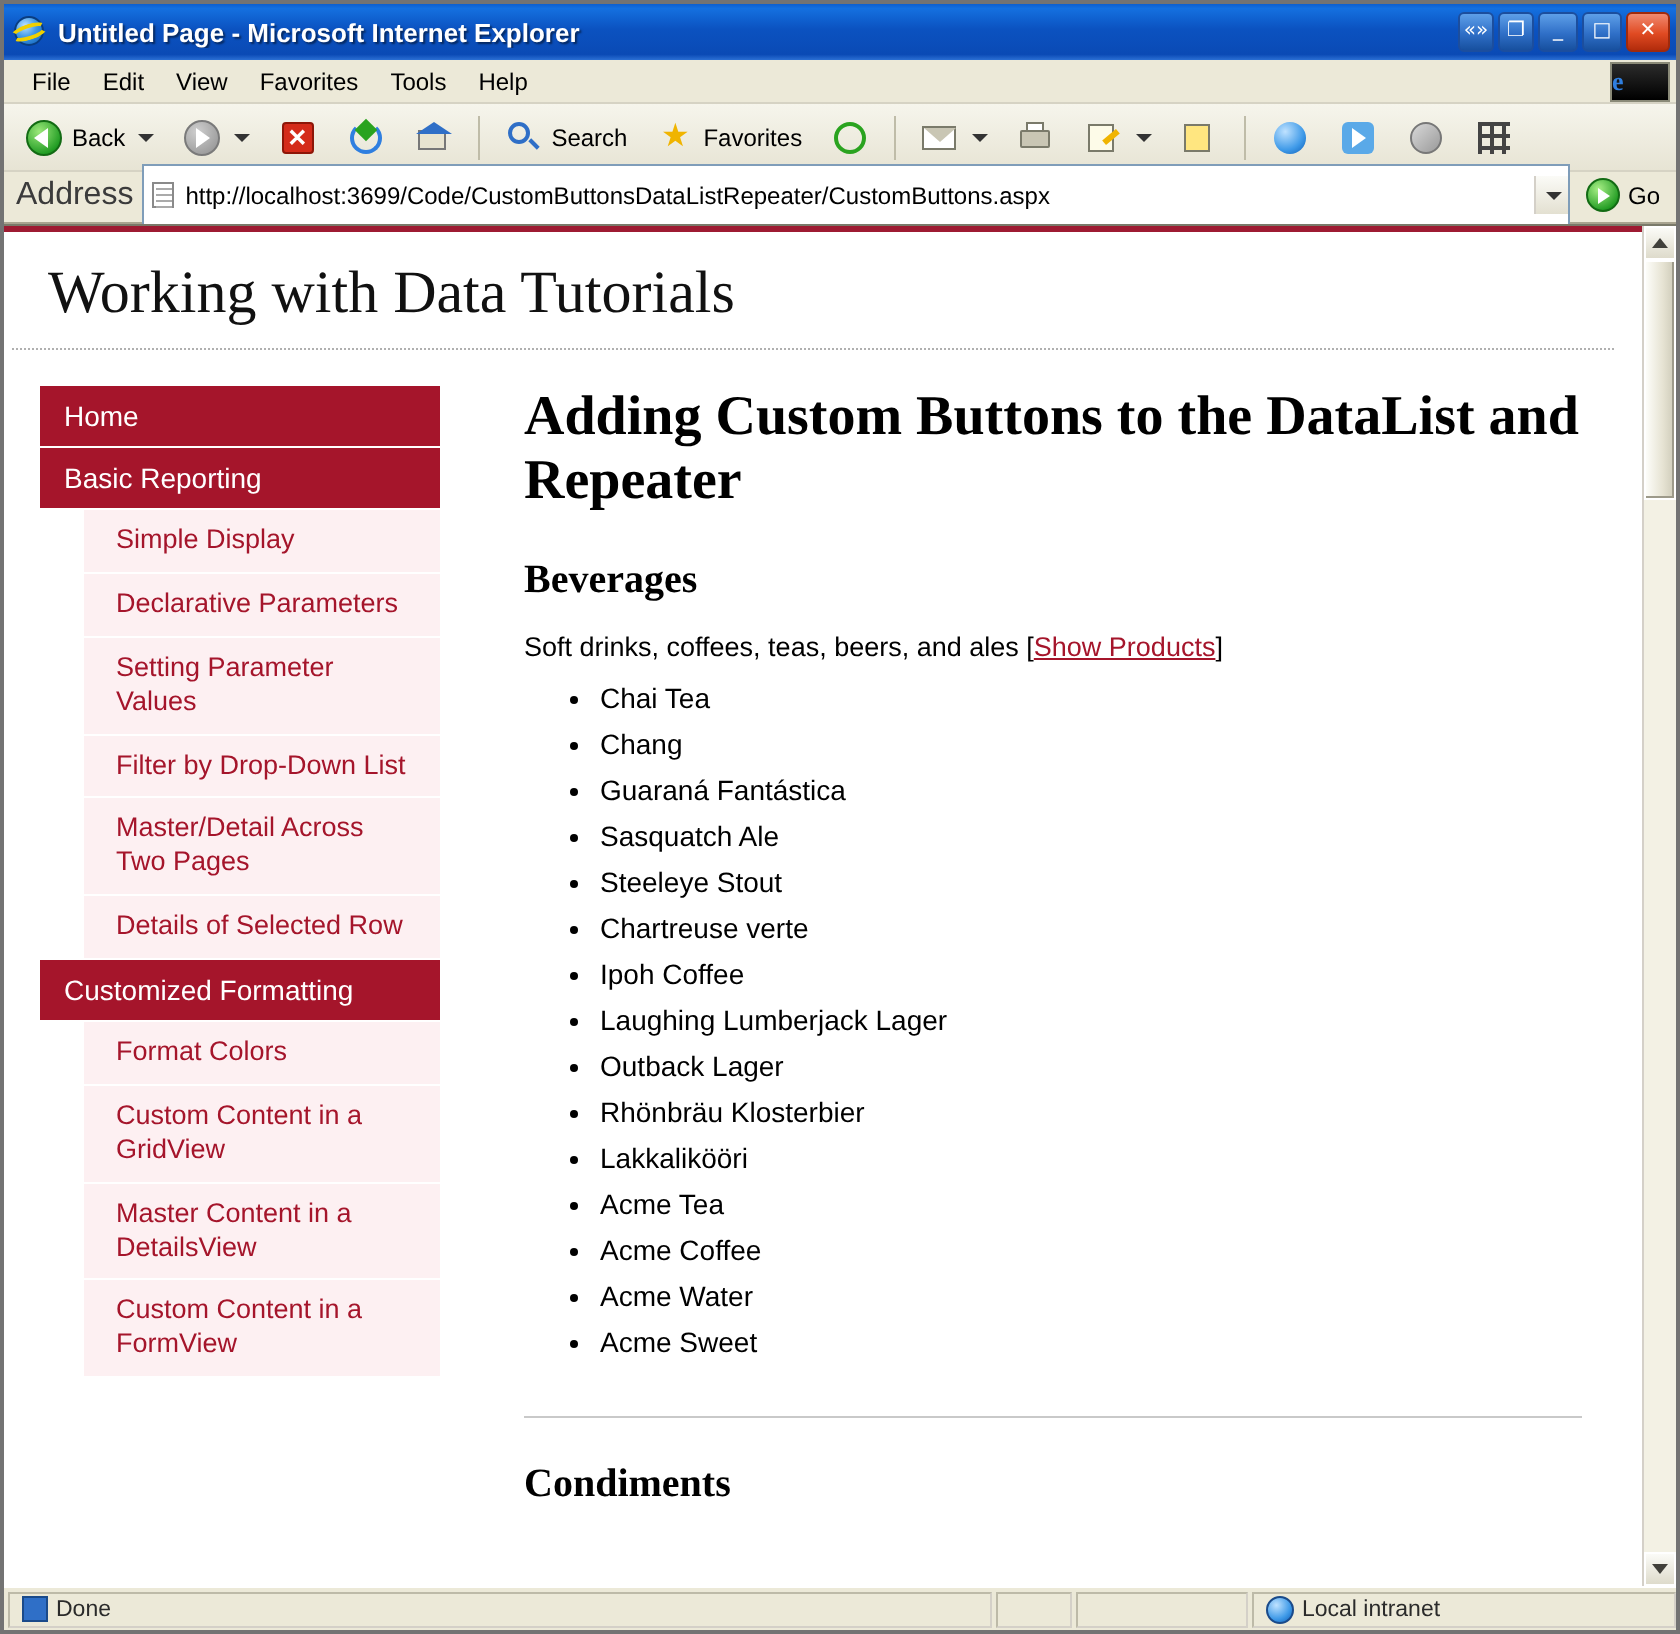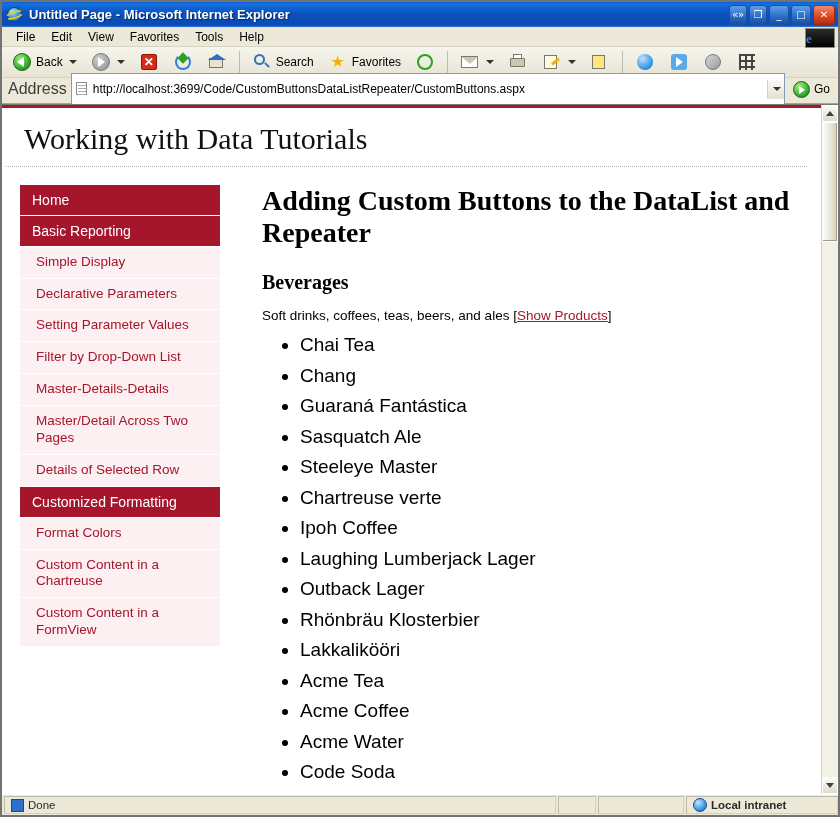--- a/index.html
+++ b/index.html
@@ -329,20 +329,21 @@
     border-bottom: 1px solid #fff;
     font-family: "Liberation Sans", sans-serif;
   }
   .nav-top.section { font-weight: normal; }
   .nav-sub {
     background: #fdf0f2;
     color: #a5152b;
     font-size: 13.5px;
     padding: 7px 10px 7px 16px;
     border-bottom: 1px solid #fff;
+    margin-left: 22px;
     line-height: 1.25;
   }
   .main {
     flex: 1 1 auto;
     padding: 14px 30px 0 42px;
     min-width: 0;
   }
   h1.main-title {
     font-family: "Liberation Serif", serif;
     font-size: 28px;
@@ -358,21 +359,21 @@
   }
   p.desc {
     font-size: 13.5px;
     margin: 0 0 8px 0;
     color: #000;
   }
   p.desc a { color: #a5152b; text-decoration: underline; }
   ul.products {
     margin: 6px 0 0 0;
     padding-left: 38px;
-    font-size: 19px;
+    font-size: 14px;
   }
   ul.products li { margin: 0 0 2px 0; line-height: 1.5; }
   hr.sep {
     border: none; border-top: 1px solid #c9c9c9;
     margin: 26px 0 22px 0;
   }
 
   
   .vscroll {
     width: 17px;
@@ -416,24 +417,24 @@
     font-size: 11.5px; color: #2b2b2b;
   }
   .st-cell {
     height: 18px;
     display: flex; align-items: center; gap: 4px;
     padding: 0 6px;
     border: 1px solid #d4d0c8;
     border-top-color: #bdbaa8; border-left-color: #bdbaa8;
     margin: 1px 0 1px 2px;
   }
-  .st-done { width: 552px; }
+  .st-done { width: 492px; }
   .st-blank1 { width: 38px; }
   .st-blank2 { width: 86px; }
-  .st-zone { flex: 1 1 auto; font-weight: bold; }
+  .st-zone { flex: 1 1 auto; }
   .doc-ico {
     width: 13px; height: 13px; position: relative; flex: 0 0 auto;
   }
   .doc-ico .sq { position: absolute; inset: 0; background: #2f6fc7; border: 1px solid #1a4a8a; }
   .globe-ico {
     width: 14px; height: 14px; border-radius: 50%; flex: 0 0 auto;
     background: radial-gradient(circle at 35% 30%, #bfe2ff, #3f9ae8 60%, #0b5bb5);
     border: 1px solid #1a4a8a;
   }
 </style>
@@ -597,52 +598,52 @@
       </div>
       <div class="body-cols">
 
         <div class="sidebar">
           <div class="nav-top">Home</div>
           <div class="nav-top">Basic Reporting</div>
           <div class="nav-sub">Simple Display</div>
           <div class="nav-sub">Declarative Parameters</div>
           <div class="nav-sub">Setting Parameter Values</div>
           <div class="nav-sub">Filter by Drop-Down List</div>
-          <div class="nav-sub">Master-Details-Details</div>
           <div class="nav-sub">Master/Detail Across Two Pages</div>
           <div class="nav-sub">Details of Selected Row</div>
           <div class="nav-top section">Customized Formatting</div>
           <div class="nav-sub">Format Colors</div>
-          <div class="nav-sub">Custom Content in a Chartreuse</div>
+          <div class="nav-sub">Custom Content in a GridView</div>
+          <div class="nav-sub">Master Content in a DetailsView</div>
           <div class="nav-sub">Custom Content in a FormView</div>
         </div>
 
         <div class="main">
           <h1 class="main-title">Adding Custom Buttons to the DataList and Repeater</h1>
 
           <h2 class="cat">Beverages</h2>
           <p class="desc">
             <span>Soft drinks, coffees, teas, beers, and ales [</span><a href="#">Show Products</a><span>]</span>
           </p>
           <ul class="products">
             <li>Chai Tea</li>
             <li>Chang</li>
             <li>Guaraná Fantástica</li>
             <li>Sasquatch Ale</li>
-            <li>Steeleye Master</li>
+            <li>Steeleye Stout</li>
             <li>Chartreuse verte</li>
             <li>Ipoh Coffee</li>
             <li>Laughing Lumberjack Lager</li>
             <li>Outback Lager</li>
             <li>Rhönbräu Klosterbier</li>
             <li>Lakkalikööri</li>
             <li>Acme Tea</li>
             <li>Acme Coffee</li>
             <li>Acme Water</li>
-            <li>Code Soda</li>
+            <li>Acme Sweet</li>
           </ul>
 
           <hr class="sep">
 
           <h2 class="cat">Condiments</h2>
         </div>
       </div>
     </div>
 
     <div class="vscroll">

